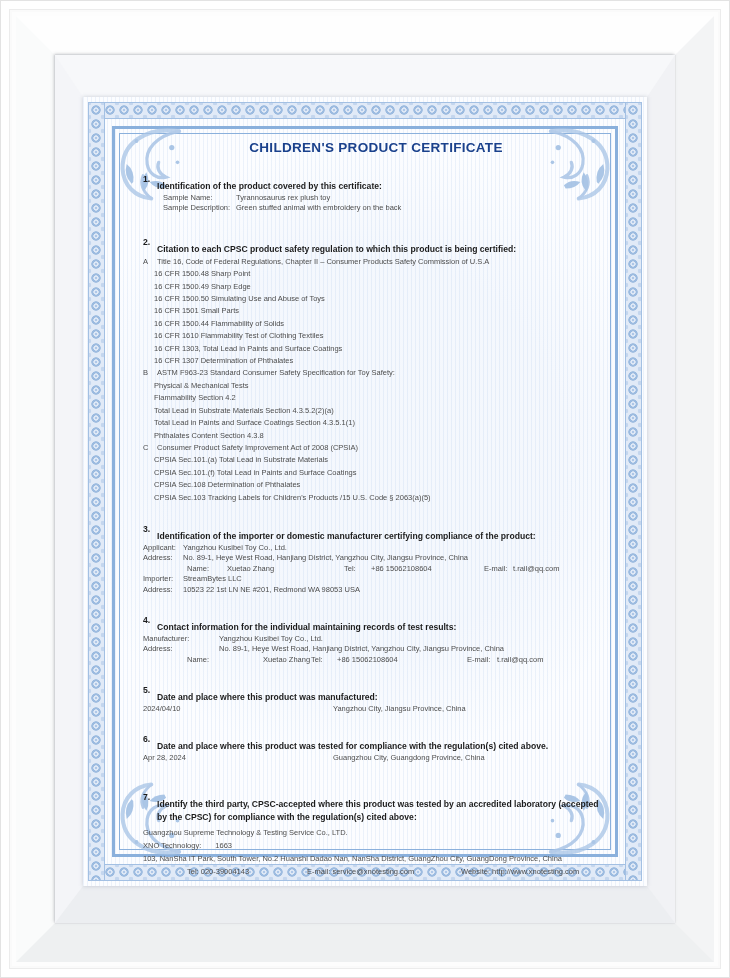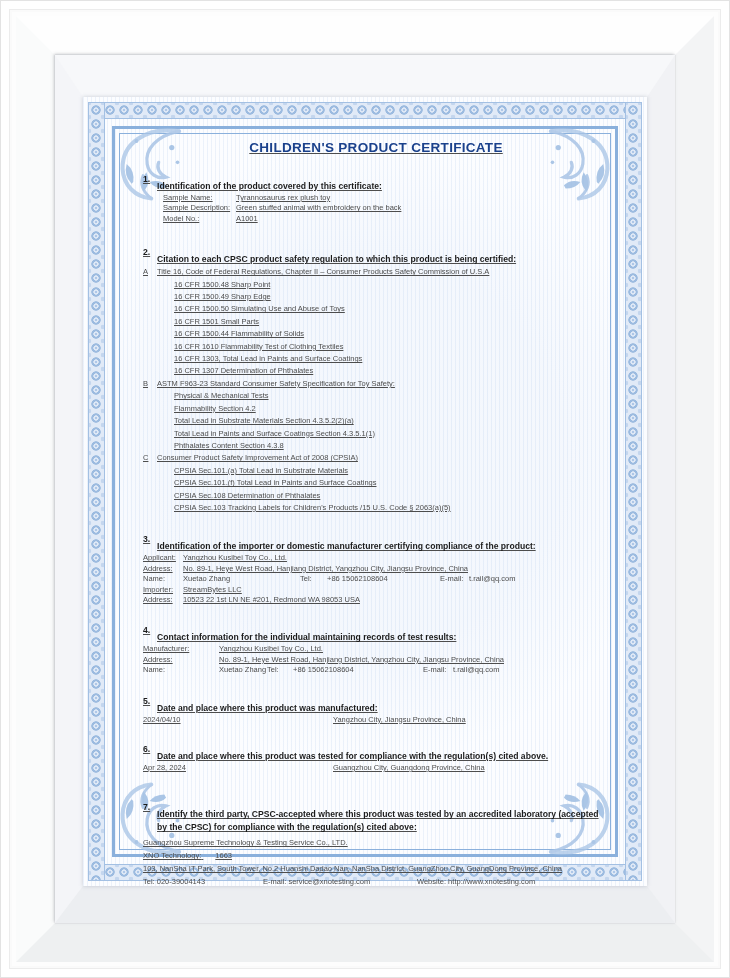--- a/index.html
+++ b/index.html
@@ -60,21 +60,21 @@
   .bline-thin {position:absolute;inset:36px;border:1px solid #8ab0dc;pointer-events:none;}
   
   .flourish{position:absolute;width:82px;height:86px;opacity:.85;}
   .flourish.tl{left:24px;top:24px;}
   .flourish.tr{right:24px;top:24px;transform:scaleX(-1);}
   .flourish.bl{left:24px;bottom:24px;transform:scaleY(-1);}
   .flourish.br{right:24px;bottom:24px;transform:scale(-1,-1);}
   
   .content{
     position:absolute;left:60px;right:38px;top:40px;bottom:40px;
-    color:#4d4d4d;font-size:7.5px;line-height:10.4px;text-decoration:underline;
+    color:#4d4d4d;font-size:7.5px;line-height:10.4px;
   }
   .title{
     text-align:center;font-size:13.5px;font-weight:bold;color:#1a418c;
     letter-spacing:.3px;margin:2px 0 16px 0;line-height:18px;
   }
   .sec-heading{
     display:flex;font-weight:bold;color:#1c1c1c;font-size:8.6px;line-height:13px;
   }
   .sec-heading .num{width:14px;flex:0 0 14px;}
   .sec-heading .txt{flex:1;margin-top:7px;}
@@ -82,23 +82,23 @@
   .m1{margin-bottom:22px;} .m2{margin-bottom:19px;} .m3{margin-bottom:19px;}
   .m4{margin-bottom:19px;} .m5{margin-bottom:18px;} .m6{margin-bottom:28px;}
   .kv{display:flex;}
   .kv .k{flex:0 0 auto;}
   .s1 .k{width:73px;padding-left:20px;}
   .s3 .k{width:40px;}
   .s4 .k{width:76px;}
   .reg{line-height:12.4px;}
   .reg .grp{display:flex;}
   .reg .pfx{width:14px;flex:0 0 14px;}
-  .reg .itm{padding-left:31px;}
+  .reg .itm{padding-left:11px;}
   .row-abs{position:relative;height:10.4px;}
-  .row-abs span{position:absolute;top:0;white-space:nowrap;}
+  .row-abs span{position:absolute;top:0;white-space:nowrap;margin-left:44px;}
   .date-row{display:flex;gap:36px;}
   .date-row .d{width:154px;flex:0 0 154px;}
   .lab-lines{line-height:13px;margin-top:2px;}
 </style>
 </head>
 <body>
 
 <div class="frame">
  <div class="molding">
   <div class="mat">
@@ -181,24 +181,20 @@
           <span class="num">1.</span>
           <span class="txt">Identification of the product covered by this certificate:</span>
         </div>
         <div class="kv">
           <span class="k">Sample Name:</span>
           <span class="v">Tyrannosaurus rex plush toy</span>
         </div>
         <div class="kv">
           <span class="k">Sample Description:</span>
           <span class="v">Green stuffed animal with embroidery on the back</span>
-        </div>
-        <div class="kv">
-          <span class="k">Model No.:</span>
-          <span class="v">A1001</span>
         </div>
       </div>
 
       <div class="sec reg m2">
         <div class="sec-heading">
           <span class="num">2.</span>
           <span class="txt">Citation to each CPSC product safety regulation to which this product is being certified:</span>
         </div>
         <div class="grp">
           <span class="pfx">A</span>

